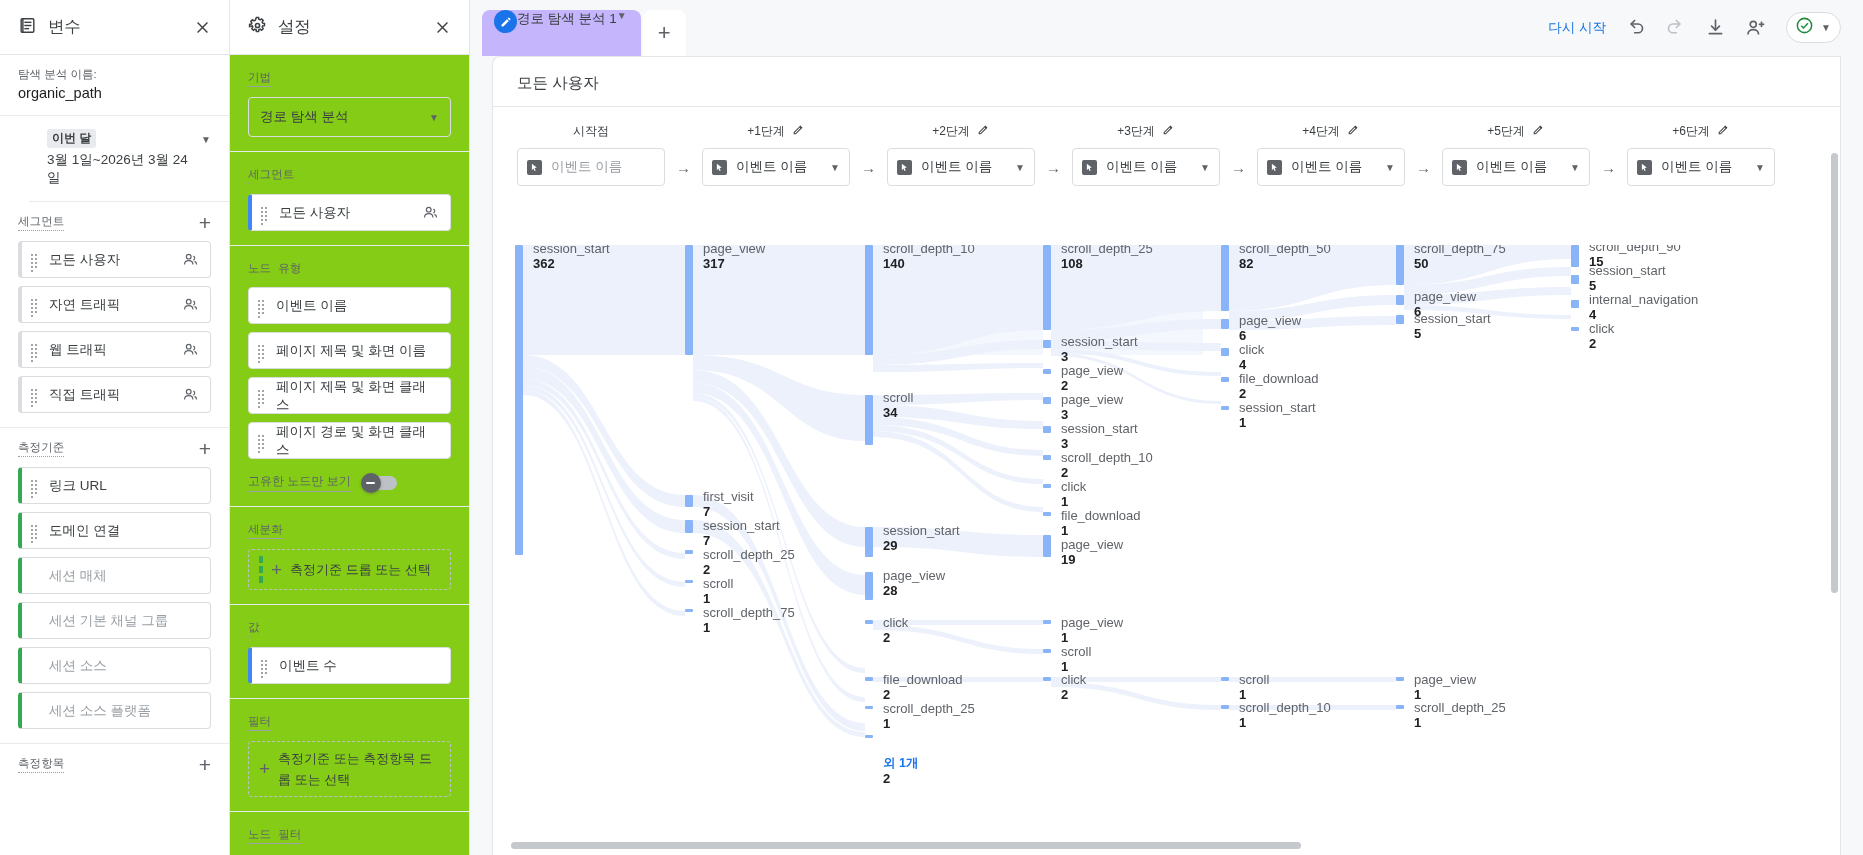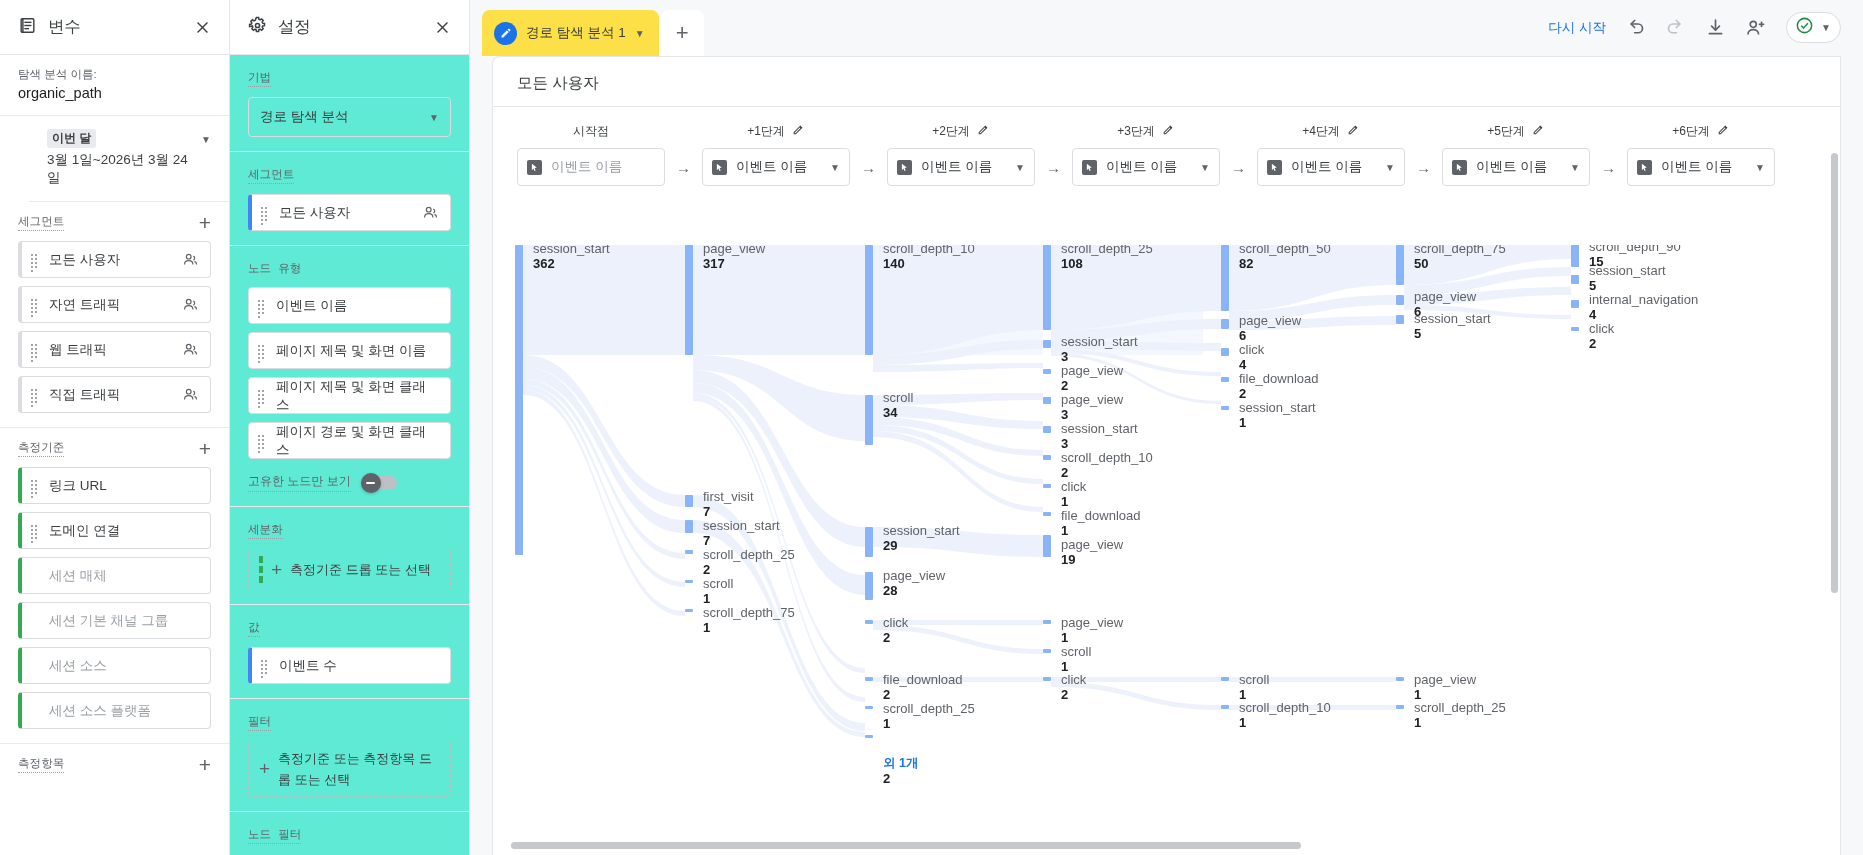--- a/index.html
+++ b/index.html
@@ -58,21 +58,21 @@
   .date-row { display:flex; align-items:flex-start;margin-left:29px; }
   .date-pill {
     display:inline-block; background:#e8eaed; color:#3c4043;
     font-size: 12px; font-weight: bold; padding: 1px 5px; border-radius: 3px;
   }
   .date-text { font-size: 13.5px; color: #3c4043; margin-top: 3px;}
   .caret-d { margin-left:auto; color:#5f6368; font-size: 10px; padding-top: 6px;}
 
   
   .settings { width: 240px; flex: 0 0 240px; border-right: 1px solid #e4e6e9;
-              display:flex; flex-direction: column; background:#5eead4; }
+              display:flex; flex-direction: column; background:#84cc16; }
   .settings-body { overflow:hidden; flex:1; }
   .select-box {
     display:flex; align-items:center; height: 40px; border:1px solid #dadce0;
     border-radius:4px; padding: 0 11px; font-size:13.5px; color:#3c4043; cursor:pointer;
   }
   .select-box .caret { margin-left:auto; color:#5f6368; font-size: 10px;}
   .toggle-row { display:flex; align-items:center; gap:12px; }
   .toggle-label {
     font-size: 12px; color:#5f6368; border-bottom:1px dotted #9aa0a6; padding-bottom:1px;
   }
@@ -90,22 +90,22 @@
   }
   .dashed-drop .pl { font-size: 19px; color:#5f6368; font-weight: 300; }
   .greenbars { width:4px; display:flex; flex-direction:column; gap:3px; flex:0 0 4px;}
   .greenbars span { display:block; height:7px; background:#34a853; }
   .nodefilter-text { font-size: 12.5px; color:#5f6368; padding: 4px 0 0 26px; }
 
   
   .main { flex: 1; display:flex; flex-direction: column; background:#f6f8fa; min-width:0; }
   .tabbar { height: 56px; display:flex; align-items:flex-end; padding-left: 12px; background:#f6f8fa; }
   .tab {
-    display:flex; align-items:center; gap:9px; height: 46px;
-    background:#fde047; border-radius: 8px 8px 0 0; padding: 0 14px 0 12px;
+    display:flex; height: 46px;
+    background:#c4b5fd; border-radius: 8px 8px 0 0; padding: 0 14px 0 12px;
     font-size: 13.5px; color:#3c4043; cursor:pointer;
   }
   .pen-badge {
     width:23px;height:23px;border-radius:50%;background:#1a73e8;
     display:flex;align-items:center;justify-content:center; flex:0 0 auto;
   }
   .tab .caret { color:#5f6368; font-size:10px; }
   .tab-add {
     width: 43px; height: 46px; background:#fff; border-radius: 8px 8px 0 0;
     display:flex;align-items:center;justify-content:center; margin-left: 2px;

